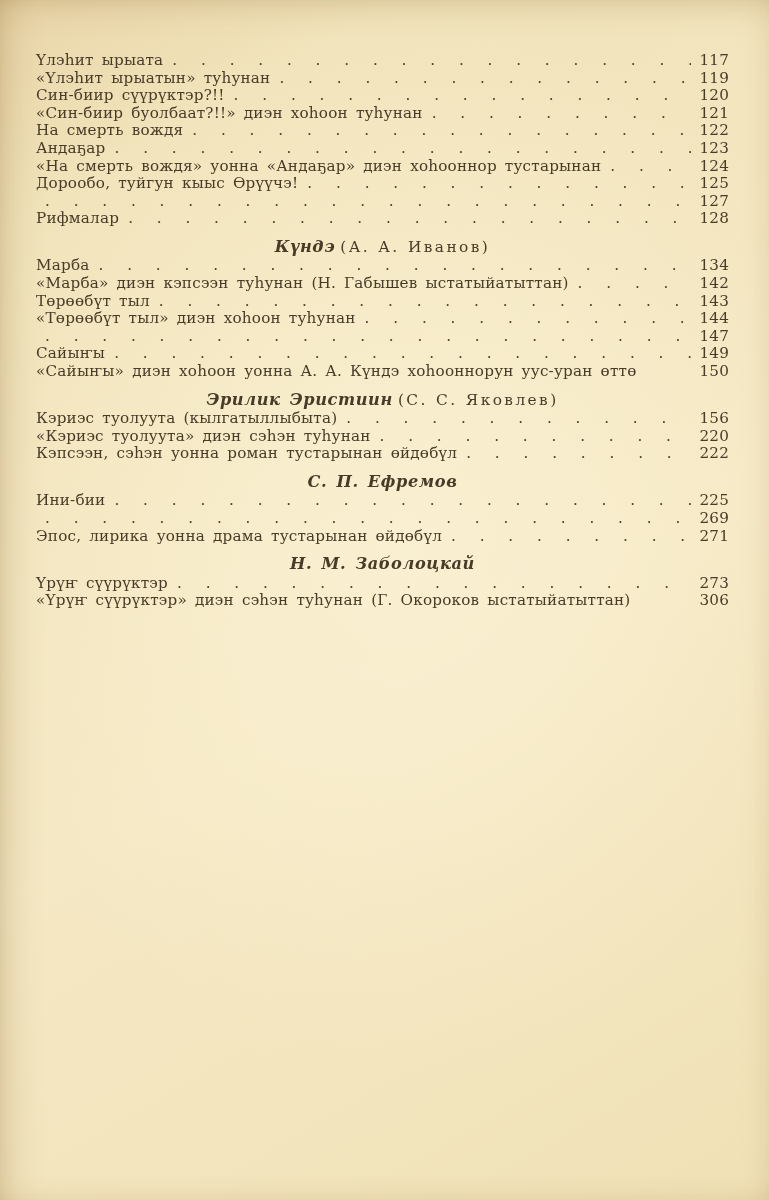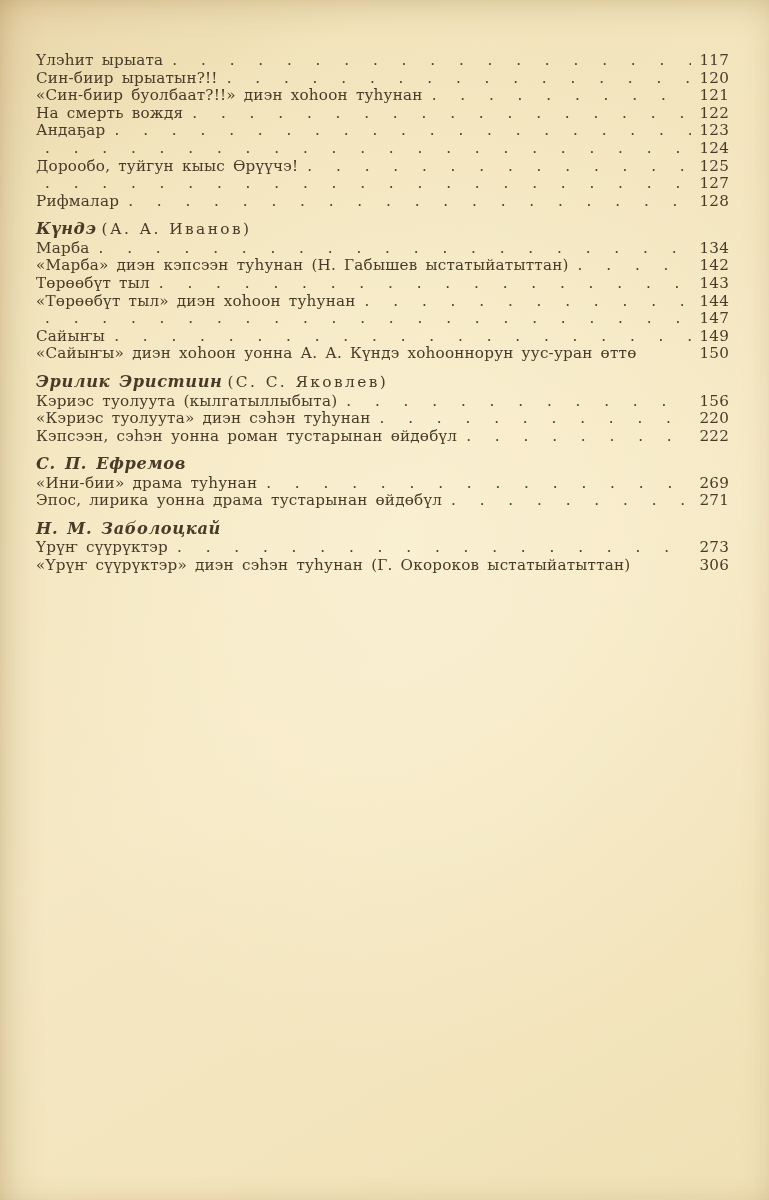--- a/index.html
+++ b/index.html
@@ -66,20 +66,21 @@
     min-width: 30px;
     text-align: right;
     margin-left: 8px;
     white-space: nowrap;
   }
   .sec-header {
     margin-top: 9px;
     line-height: 20.5px;
     font-size: 16.2px;
     white-space: nowrap;
+    text-align: center;
   }
   .sec-name {
     font-weight: bold;
     font-style: italic;
     letter-spacing: 0.6px;
     word-spacing: 3px;
   }
   .sec-detail {
     font-weight: normal;
     font-style: normal;
@@ -94,40 +95,46 @@
 
 <div class="page-shade"></div>
 <div class="toc">
     <div class="section">
       <div class="row">
         <span class="title">Үлэһит ырыата</span>
         <span class="leader"></span>
         <span class="pagenum">117</span>
       </div>
       <div class="row">
-        <span class="title">Син-биир ырыатын?!!</span>
+        <span class="title">«Үлэһит ырыатын» туһунан</span>
+        <span class="leader"></span>
+        <span class="pagenum">119</span>
+      </div>
+      <div class="row">
+        <span class="title">Син-биир сүүрүктэр?!!</span>
         <span class="leader"></span>
         <span class="pagenum">120</span>
       </div>
       <div class="row">
         <span class="title">«Син-биир буолбаат?!!» диэн хоһоон туһунан</span>
         <span class="leader"></span>
         <span class="pagenum">121</span>
       </div>
       <div class="row">
         <span class="title">На смерть вождя</span>
         <span class="leader"></span>
         <span class="pagenum">122</span>
       </div>
       <div class="row">
         <span class="title">Андаҕар</span>
         <span class="leader"></span>
         <span class="pagenum">123</span>
       </div>
       <div class="row">
+        <span class="title">«На смерть вождя» уонна «Андаҕар» диэн хоһооннор тустарынан</span>
         <span class="leader"></span>
         <span class="pagenum">124</span>
       </div>
       <div class="row">
         <span class="title">Дорообо, туйгун кыыс Өрүүчэ!</span>
         <span class="leader"></span>
         <span class="pagenum">125</span>
       </div>
       <div class="row">
         <span class="leader"></span>
@@ -190,21 +197,25 @@
       </div>
       <div class="row">
         <span class="title">Кэпсээн, сэһэн уонна роман тустарынан өйдөбүл</span>
         <span class="leader"></span>
         <span class="pagenum">222</span>
       </div>
     </div>
     <div class="section">
       <div class="sec-header"><span class="sec-name">С. П. Ефремов</span></div>
       <div class="row">
-        <span class="title">«Ини-бии» драма туһунан</span>
+        <span class="title">Ини-бии</span>
+        <span class="leader"></span>
+        <span class="pagenum">225</span>
+      </div>
+      <div class="row">
         <span class="leader"></span>
         <span class="pagenum">269</span>
       </div>
       <div class="row">
         <span class="title">Эпос, лирика уонна драма тустарынан өйдөбүл</span>
         <span class="leader"></span>
         <span class="pagenum">271</span>
       </div>
     </div>
     <div class="section">

